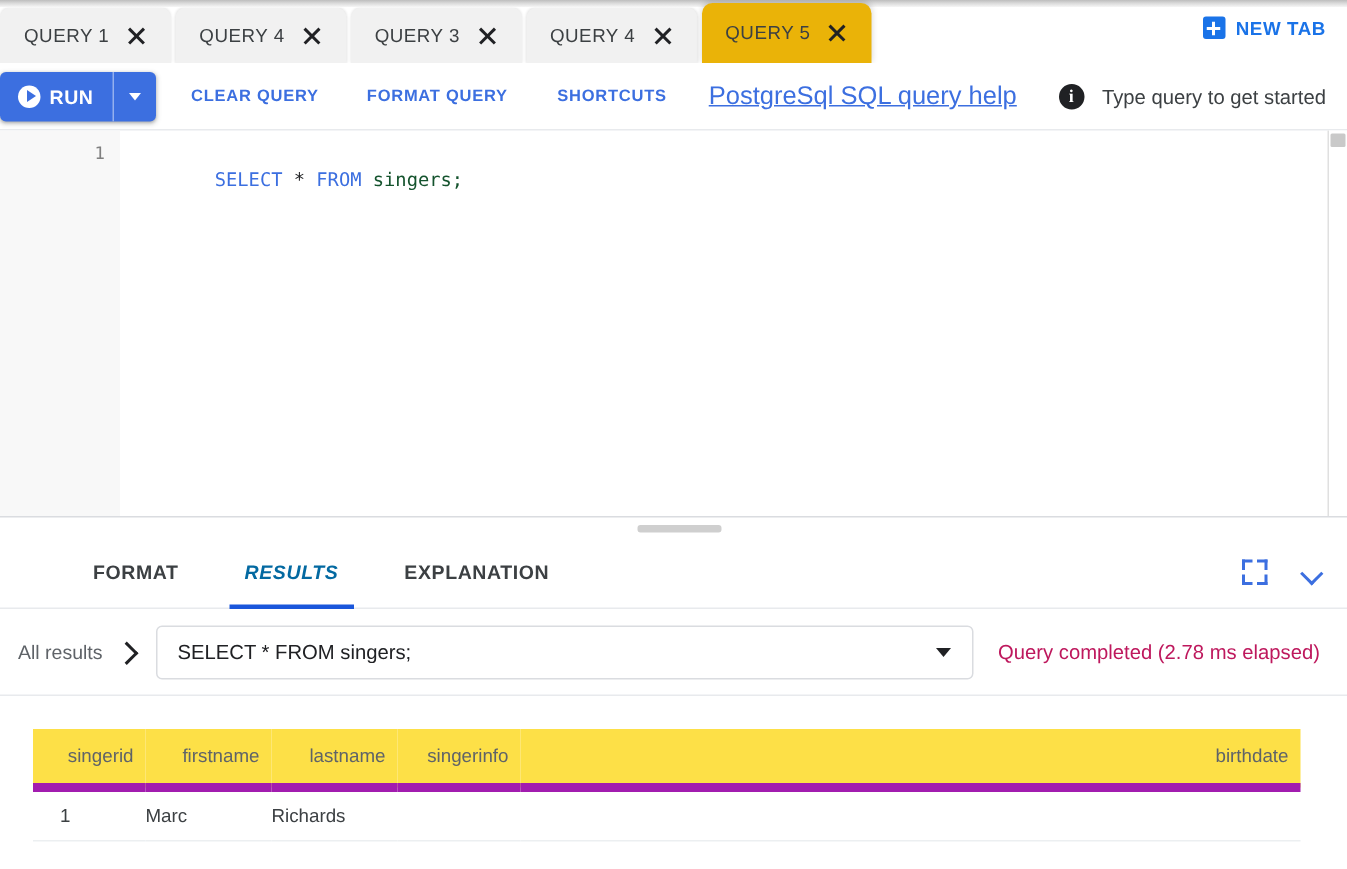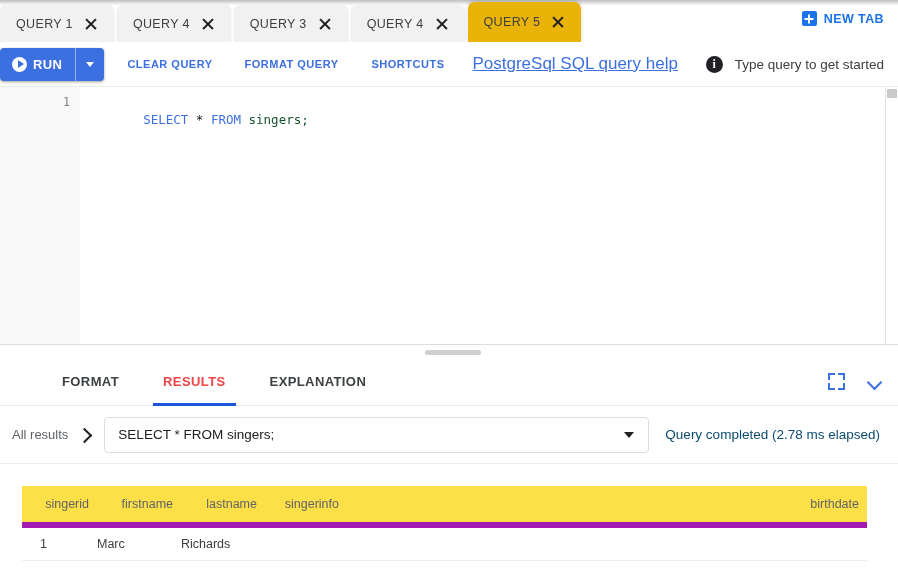--- a/index.html
+++ b/index.html
@@ -295,21 +295,21 @@
     display: flex;
     align-items: center;
     padding: 0 22px;
     font-size: 13px;
     font-weight: bold;
     letter-spacing: 0.4px;
     color: #3c4043;
     cursor: pointer;
     white-space: nowrap;
   }
-  .ptab.active { color: #ef4444; }
+  .ptab.active { color: #0369a1; font-style: italic; }
   .ptab.active::after {
     content: "";
     position: absolute;
     left: 12px; right: 12px; bottom: 0;
     height: 2.5px;
     background: #1a56db;
   }
   .panel-actions {
     position: absolute;
     right: 16px;
@@ -399,21 +399,21 @@
   .qselect-arrow {
     width: 0; height: 0;
     border-left: 5.5px solid transparent;
     border-right: 5.5px solid transparent;
     border-top: 6.5px solid #202124;
     flex-shrink: 0;
   }
   .qstatus {
     margin-left: 16px;
     font-size: 13.5px;
-    color: #0c4a6e;
+    color: #be185d;
     white-space: nowrap;
     text-align: center;
   }
 
   
   .table-wrap {
     padding: 22px 0 0 22px;
     background: #ffffff;
     height: 100px;
     overflow: hidden;

